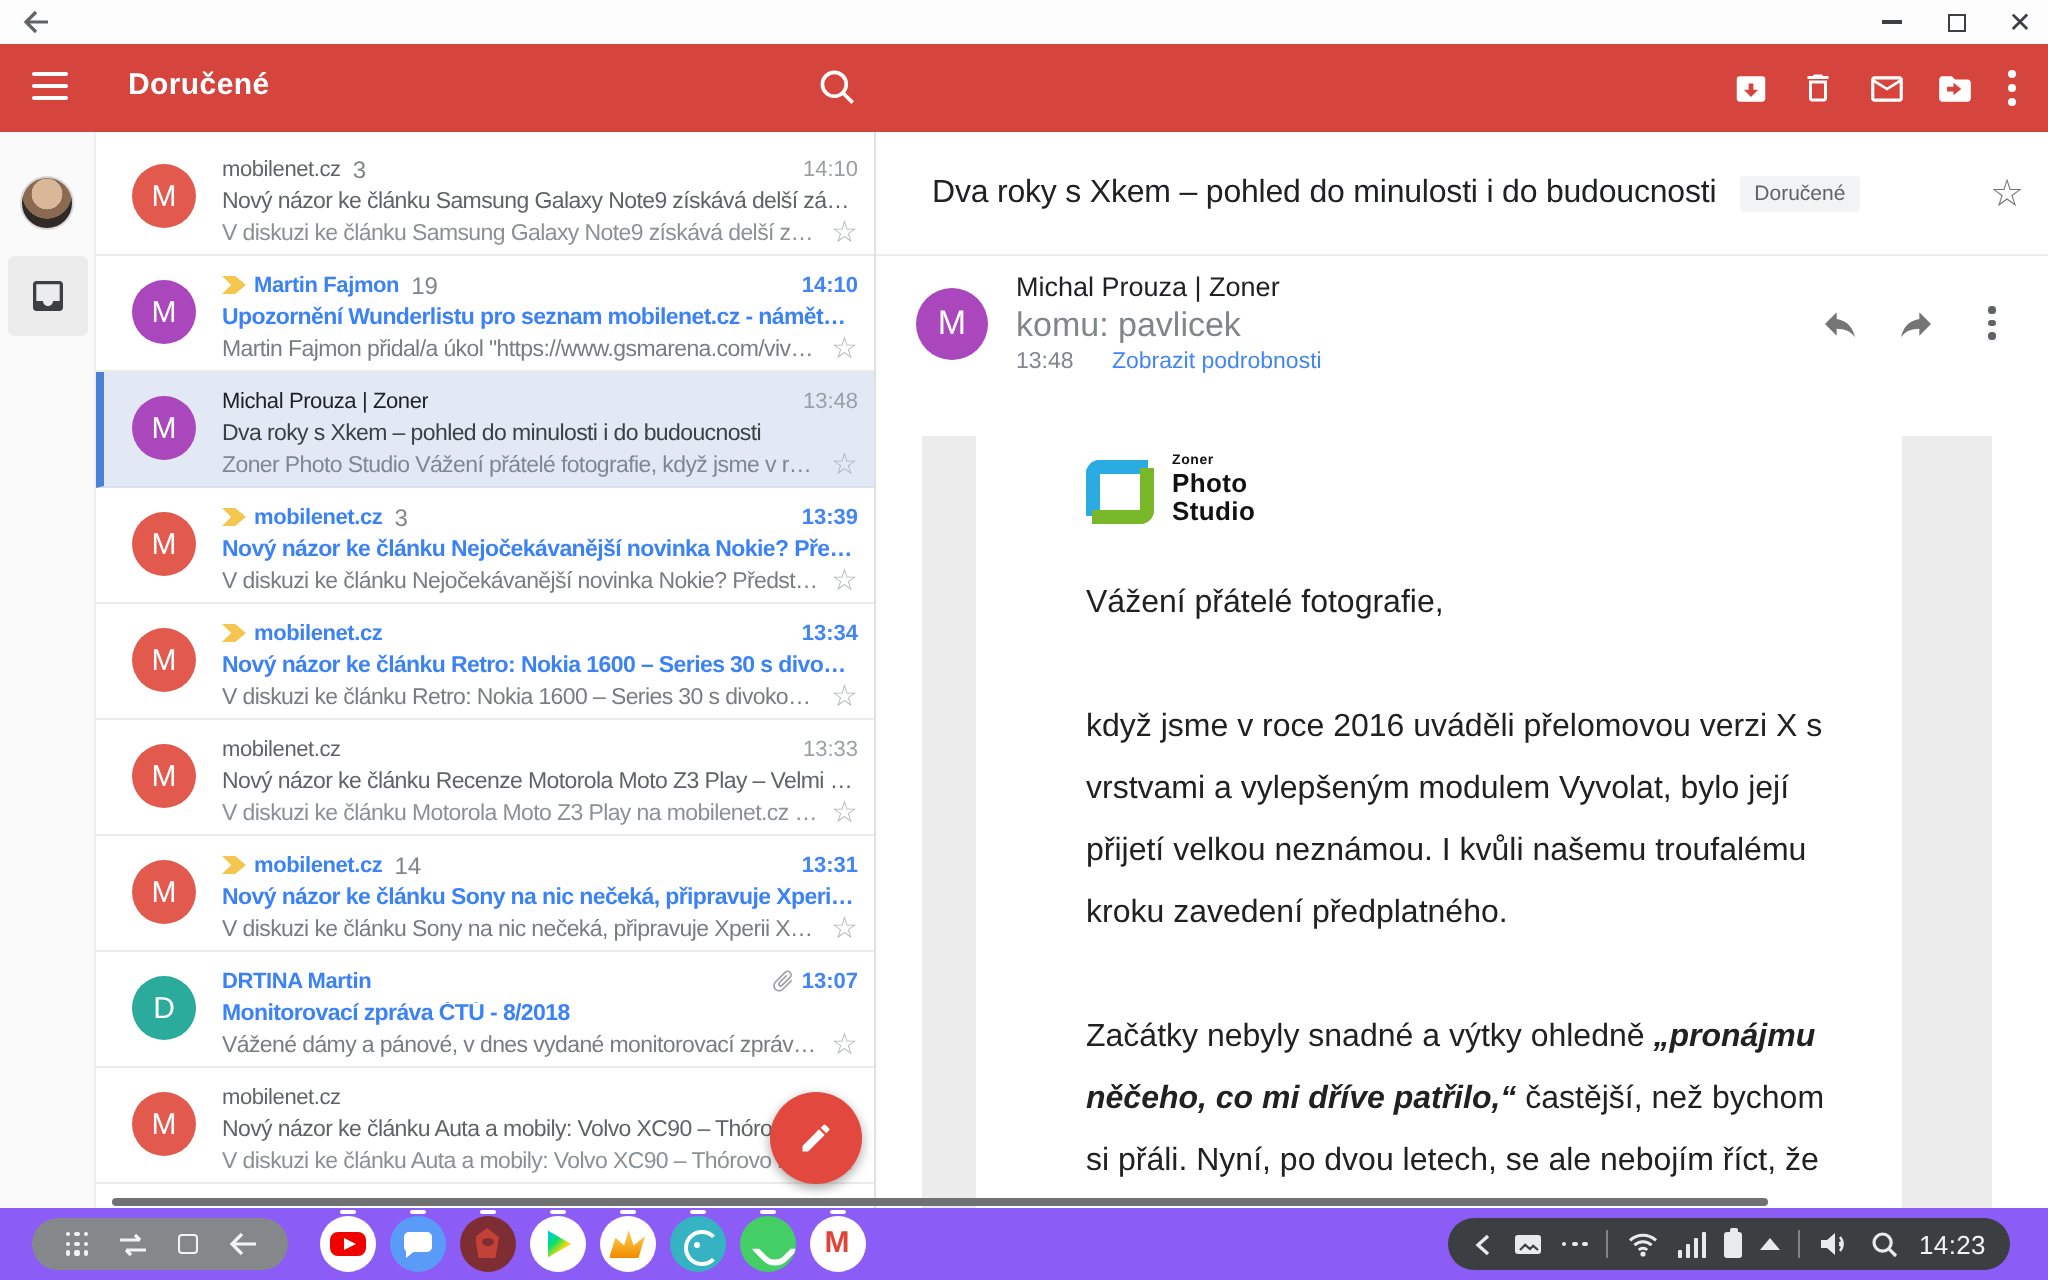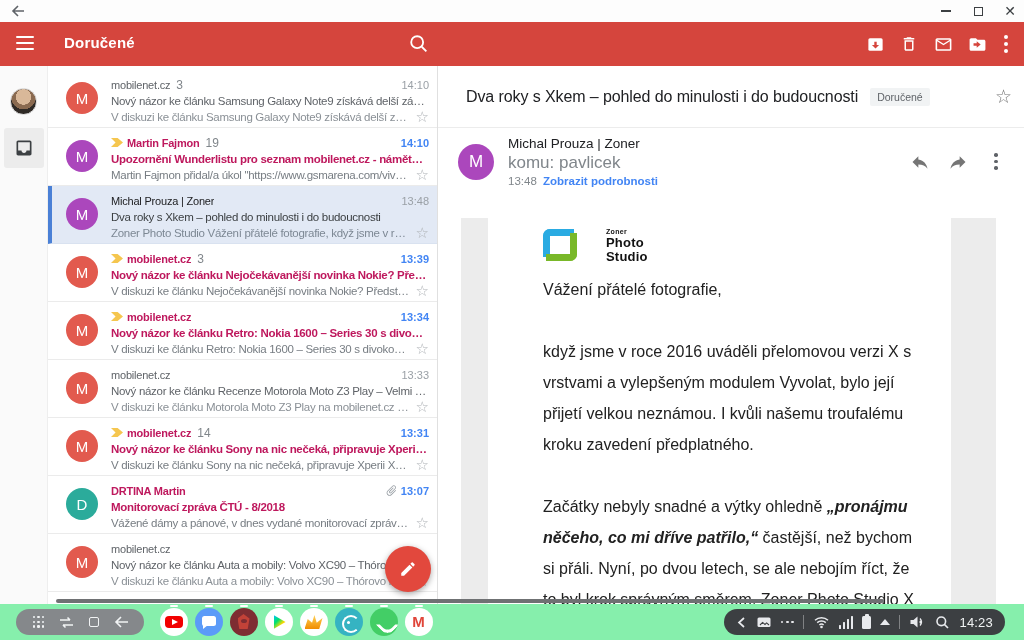--- a/index.html
+++ b/index.html
@@ -49,21 +49,21 @@
          clip-path:polygon(0 0,55% 0,100% 50%,55% 100%,0 100%,38% 50%); }
   .sender { font-size:11px; color:#5f6368; letter-spacing:-.2px; white-space:nowrap; overflow:hidden; }
   .count { font-size:12px; color:#80868b; margin-left:6px; flex:none; }
   .sp { flex:1; }
   .clip { margin-right:3px; display:flex; }
   .time { font-size:11px; color:#9aa0a6; flex:none; }
   .subj { margin-top:3px; font-size:11.5px; letter-spacing:-.3px; color:#5f6368; white-space:nowrap; overflow:hidden; text-overflow:ellipsis; }
   .l3 { display:flex; align-items:center; margin-top:2px; }
   .snippet { flex:1; min-width:0; font-size:11.5px; letter-spacing:-.3px; color:#8a9096; white-space:nowrap; overflow:hidden; text-overflow:ellipsis; }
   .star { flex:none; font-size:15px; color:#b0b4b8; margin-left:4px; line-height:1; cursor:pointer; }
-  .row.unread .sender, .row.unread .subj { color:#be185d; font-weight:700; }
+  .row.unread .sender, .row.unread .subj { color:#3b82f6; font-weight:700; }
   .row.unread .snippet { color:#777d83; }
   .row.unread .time { color:#4285f4; font-weight:700; }
   .row.selected .sender { color:#202124; }
   .row.selected .subj { color:#3c4043; }
   .row.selected .snippet { color:#7d8894; }
 
   .fab { position:absolute; left:385px; top:546px; width:46px; height:46px; border-radius:50%;
          background:#e2483d; display:flex; align-items:center; justify-content:center;
          box-shadow:0 2px 6px rgba(0,0,0,.35); cursor:pointer; z-index:6; }
 
@@ -74,48 +74,48 @@
   .badge { margin-left:12px; background:#f1f3f4; color:#5f6368; font-size:10.5px; padding:3px 7px; border-radius:2px; flex:none; }
   .c-star { margin-left:auto; font-size:19px; color:#757575; cursor:pointer; }
   .c-sender { height:67px; display:flex; align-items:center; padding:0 16px 0 20px; }
   .c-avatar { width:36px; height:36px; border-radius:50%; background:#ab47bc; color:#fff; font-size:17px;
               display:flex; align-items:center; justify-content:center; flex:none; }
   .c-sinfo { margin-left:14px; min-width:0; }
   .c-name { font-size:13.5px; color:#202124; }
   .c-to { font-size:17px; color:#80868b; margin-top:2px; }
   .c-timeline { font-size:11.5px; margin-top:2px; }
   .c-time { color:#80868b; }
-  .c-details { color:#4285f4; margin-left:3px; cursor:pointer;font-weight:bold; }
+  .c-details { color:#4285f4; margin-left:16px; cursor:pointer; }
   .c-icons { margin-left:auto; display:flex; align-items:center; gap:14px; }
   .c-icons .icbtn { width:24px; height:24px; display:flex; align-items:center; justify-content:center; cursor:pointer; }
   .vdots { display:flex; flex-direction:column; gap:3px; }
   .vdots i { width:3.5px; height:3.5px; border-radius:50%; background:#5f6368; }
 
   .c-body { position:absolute; left:0; right:0; top:130px; bottom:0; background:#fff; overflow:hidden; }
   .strip-l { position:absolute; left:23px; top:22px; bottom:0; width:27px; background:#ececec; }
   .strip-r { position:absolute; left:513px; top:22px; bottom:0; width:45px; background:#ececec; }
   .mailtext { position:absolute; left:105px; top:32px; width:382px; color:#212121; }
-  .zlogo { display:flex; align-items:center; height:34px; margin-bottom:12px;gap:20px; }
+  .zlogo { display:flex; align-items:flex-end; height:34px; margin-bottom:24px; }
   .zmark { position:relative; width:36px; height:32px; flex:none; }
   .zmark::before { content:""; position:absolute; left:0; top:0; width:24px; height:21px;
                    border-left:7px solid #2aabe2; border-top:7px solid #2aabe2; border-radius:7px 0 0 0; }
   .zmark::after { content:""; position:absolute; right:2px; bottom:0; width:24px; height:21px;
                   border-right:7px solid #79b829; border-bottom:7px solid #79b829; border-radius:0 0 7px 0; }
   .ztext { margin-left:7px; line-height:1; color:#111; }
   .zt-top { font-size:7px; font-weight:700; letter-spacing:.3px; }
   .zt-mid, .zt-bot { font-size:13px; font-weight:700; letter-spacing:.2px; margin-top:1px; }
   .mailtext p { font-size:16px; line-height:31px; margin:0 0 31px 0; }
   .bi { font-weight:700; font-style:italic; }
 
   
   .hscroll { position:absolute; left:56px; width:828px; bottom:37px; height:4px; border-radius:2px;
              background:#6f7173; z-index:7; cursor:pointer; }
 
   
-  .shelf { position:absolute; left:0; right:0; bottom:0; height:36px; background:#86efac; }
+  .shelf { position:absolute; left:0; right:0; bottom:0; height:36px; background:#8b5cf6; }
   .navpill { position:absolute; left:16px; top:5px; height:26px; width:128px; background:#85888b; border-radius:13px;
              display:flex; align-items:center; justify-content:space-around; padding:0 9px; }
   .navbtn { width:18px; height:18px; display:flex; align-items:center; justify-content:center; cursor:pointer; }
   .grid9 { width:12px; height:12px; display:grid; grid-template-columns:repeat(3,1fr); gap:2px; }
   .grid9 i { width:2.2px; height:2.2px; background:#f1f3f4; border-radius:50%; }
   .sqico { width:10px; height:10px; border:1.7px solid #f1f3f4; border-radius:2px; }
 
   .apps { position:absolute; left:156px; top:4px; display:flex; }
   .app { position:relative; width:28px; height:28px; margin:0 3.5px; cursor:pointer; }
   .dash { position:absolute; top:-3px; left:10px; width:8px; height:2px; background:#fff; border-radius:1px; }

